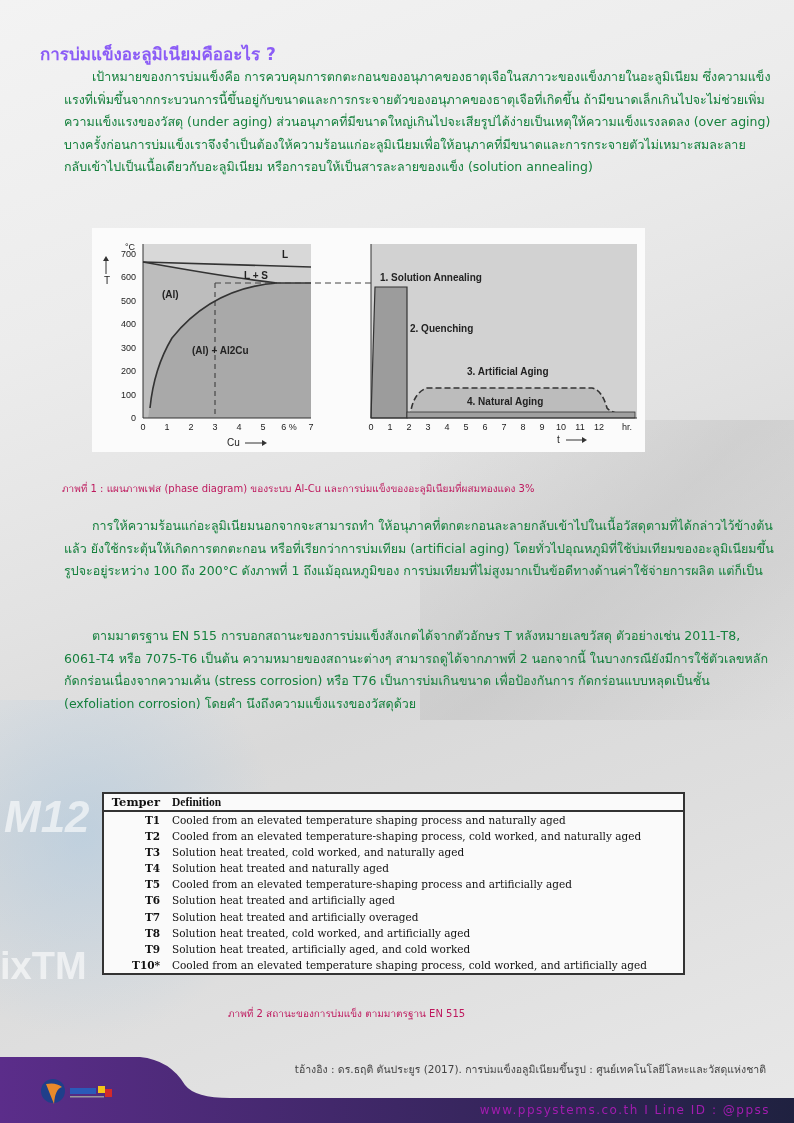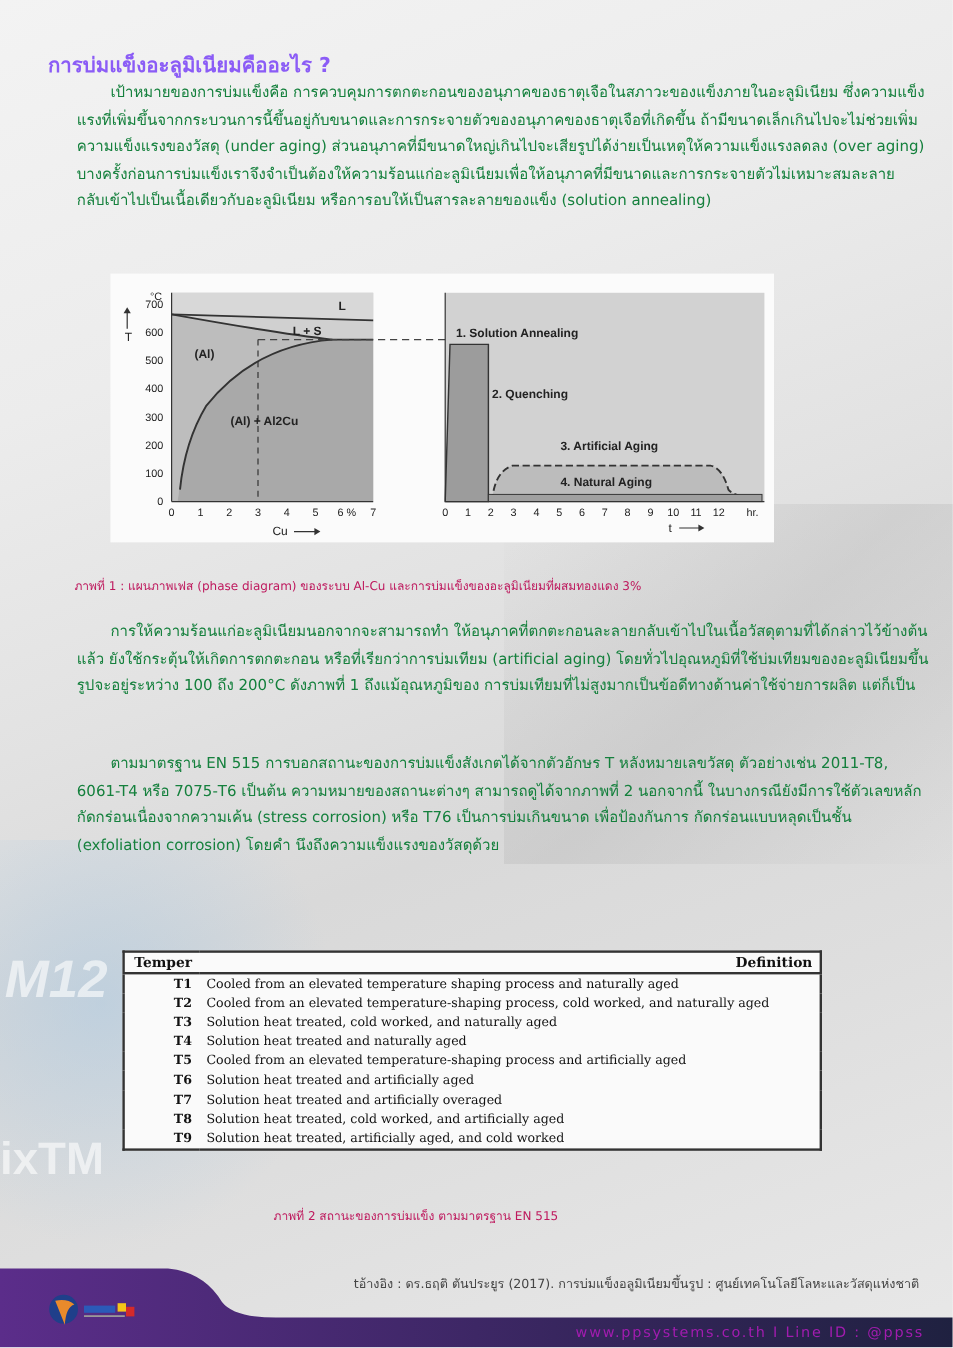--- a/index.html
+++ b/index.html
@@ -14,21 +14,21 @@
   .h1 { position:absolute; left:40px; top:40px; font-size:17px; font-weight:bold; color:#8b5cf6; }
   .para { position:absolute; left:40px; width:714px; font-size:12.5px; line-height:22.5px; color:#15803d; text-align:justify;margin-left:24px; }
   .para .line { display:block; white-space:nowrap; }
   .indent { padding-left:28px; }
   .fig1 { position:absolute; left:92px; top:228px; width:553px; height:224px; background:#fbfbfb; }
   .caption { position:absolute; font-size:10px; color:#be185d; white-space:nowrap; }
   table.temper { position:absolute; left:102px; top:792px; width:583px; border-collapse:collapse;
                  font-family:"DejaVu Serif", serif; font-size:10.5px; color:#111; background:#fafafa;
                  border:2px solid #333; }
   table.temper th { font-weight:bold; text-align:right; padding:1px 6px; border-bottom:2px solid #333; font-size:11.5px; }
-  table.temper th.def { text-align:right; }
+  table.temper th.def { text-align:left;font-family:Liberation Serif, serif; }
   table.temper td { padding:0 6px; line-height:16.1px; }
   table.temper td.code { font-weight:bold; text-align:right; width:50px; }
   .footer { position:absolute; left:0; top:1040px; width:794px; height:83px; }
   .ref { position:absolute; right:28px; top:1061px; font-size:10.5px; color:#444; white-space:nowrap; }
   .url { position:absolute; right:24px; top:1103px; font-size:12px; color:#a21caf; letter-spacing:1.5px; white-space:nowrap; font-family:"DejaVu Sans", sans-serif; }
   .logo { position:absolute; left:40px; top:1078px; }
 </style>
 </head>
 <body>
 
@@ -184,20 +184,24 @@
         <td>Solution heat treated and artificially overaged</td>
       </tr>
       <tr>
         <td class="code">T8</td>
         <td>Solution heat treated, cold worked, and artificially aged</td>
       </tr>
       <tr>
         <td class="code">T9</td>
         <td>Solution heat treated, artificially aged, and cold worked</td>
       </tr>
+      <tr>
+        <td class="code">T10*</td>
+        <td>Cooled from an elevated temperature shaping process, cold worked, and artificially aged</td>
+      </tr>
     </tbody>
 </table>
 
 <div class="caption" style="left:228px;top:1006px;">ภาพที่ 2 สถานะของการบ่มแข็ง ตามมาตรฐาน EN 515</div>
 
 <svg class="footer" width="794" height="83" viewBox="0 0 794 83">
   <defs>
     <linearGradient id="fg" x1="0" x2="1" y1="0" y2="0">
       <stop offset="0" id="fg-start" stop-color="#5b2d8a"></stop>
       <stop offset="1" id="fg-end" stop-color="#1f2140"></stop>

